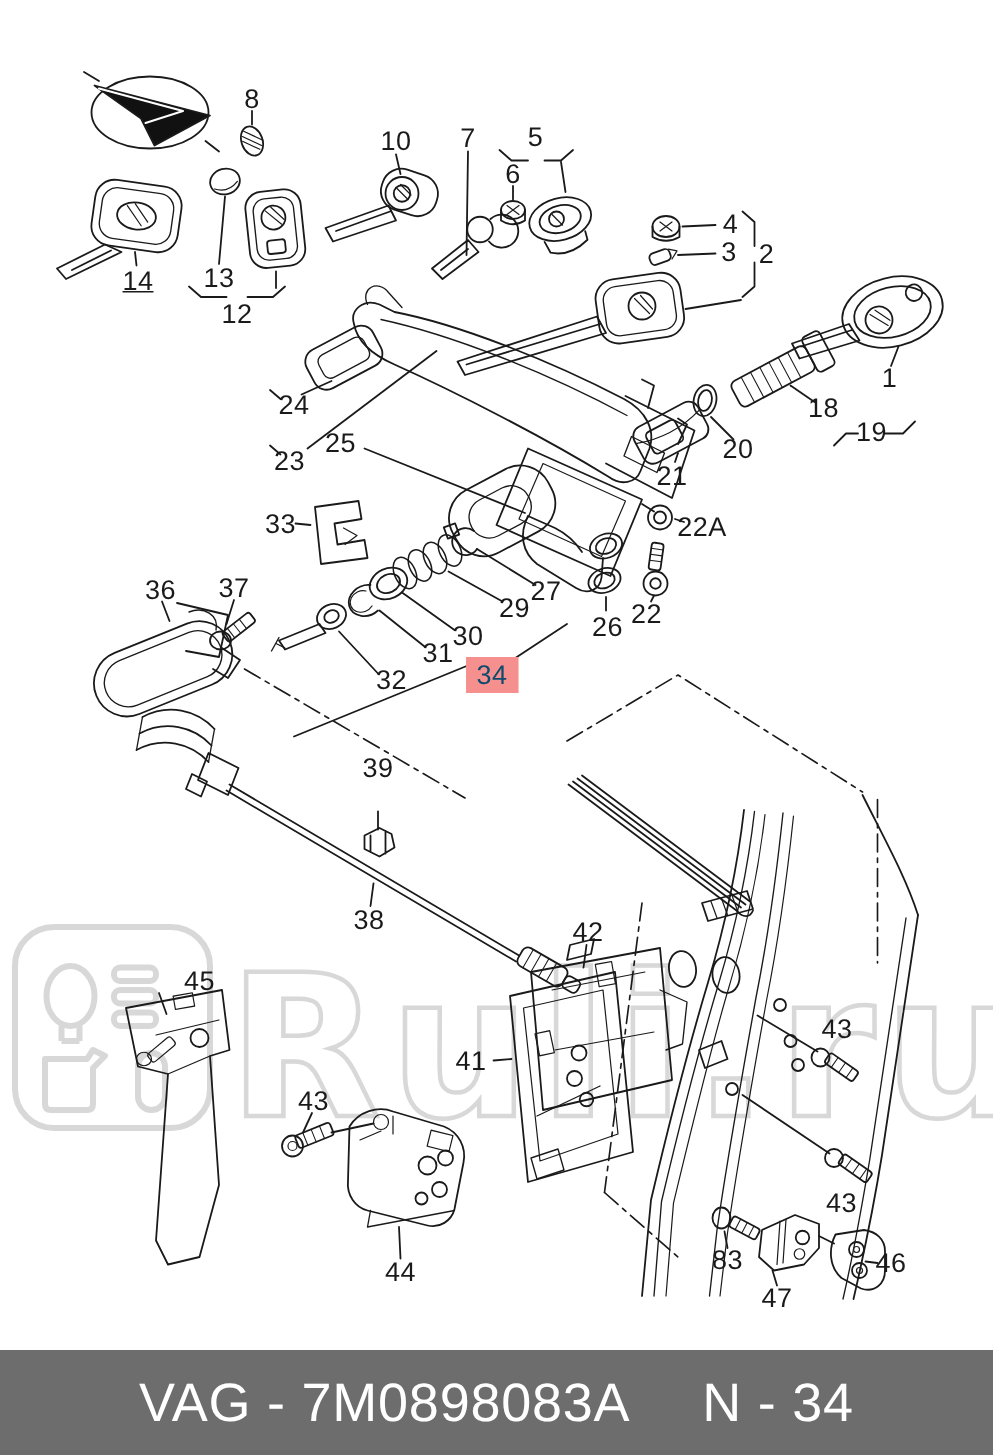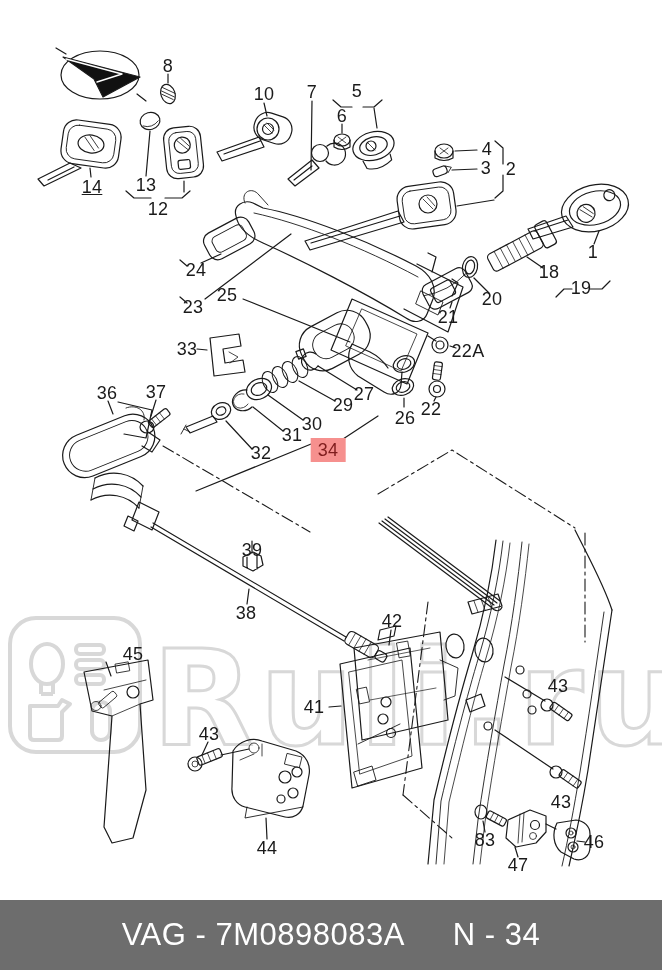--- a/index.html
+++ b/index.html
@@ -7,21 +7,21 @@
         font-family:"Liberation Sans",sans-serif;}
   .canvas{position:absolute;left:0;top:0;width:662px;height:900px;}
   .canvas svg{position:absolute;left:0;top:0;}
   .callout-layer{position:absolute;left:0;top:0;width:662px;height:900px;}
   .callout{position:absolute;transform:translate(-50%,-50%);
            font:18px/1 "Liberation Sans",sans-serif;color:#1a1a1a;letter-spacing:.3px;
            white-space:nowrap;cursor:default;}
   .callout.hl{background:#f6908e;color:#8d3434;padding:3px 7px;}
   .footer{position:absolute;left:0;right:0;bottom:0;height:70px;background:#6d6d6d;
           display:flex;align-items:center;justify-content:center;gap:48px;
-          color:#ffffff;font-size:31px;letter-spacing:.5px;}
+          color:#ffffff;font-size:36px;letter-spacing:.5px;}
 </style>
 </head>
 <body>
 
 <div class="page">
   <div class="canvas">
 
     <svg width="662" height="900" viewBox="0 0 662 900">
 
       <g stroke="#d8d8d8" stroke-width="4" fill="none" stroke-linejoin="round">
@@ -403,25 +403,25 @@
         <div class="callout" style="left: 193px; top: 307px;">23</div>
         <div class="callout" style="left: 196px; top: 270px;">24</div>
         <div class="callout" style="left: 227px; top: 295px;">25</div>
         <div class="callout" style="left: 405px; top: 418px;">26</div>
         <div class="callout" style="left: 364px; top: 394px;">27</div>
         <div class="callout" style="left: 343px; top: 405px;">29</div>
         <div class="callout" style="left: 312px; top: 424px;">30</div>
         <div class="callout" style="left: 292px; top: 435px;">31</div>
         <div class="callout" style="left: 261px; top: 453px;">32</div>
         <div class="callout" style="left: 187px; top: 349px;">33</div>
-        <div class="callout hl" style="left: 328px; top: 450px; background: rgb(246, 144, 142); color: #7f1d1d;">34</div>
+        <div class="callout hl" style="left: 328px; top: 450px; background: rgb(246, 144, 142); color: #0c4a6e;">34</div>
         <div class="callout" style="left: 107px; top: 393px;">36</div>
         <div class="callout" style="left: 156px; top: 392px;">37</div>
         <div class="callout" style="left: 246px; top: 613px;">38</div>
-        <div class="callout" style="left: 252px; top: 550px; text-align: right;">39</div>
+        <div class="callout" style="left: 252px; top: 512px; text-align: right;">39</div>
         <div class="callout" style="left: 314px; top: 707px;">41</div>
         <div class="callout" style="left: 392px; top: 621px;">42</div>
         <div class="callout" style="left: 209px; top: 734px;">43</div>
         <div class="callout" style="left: 558px; top: 686px;">43</div>
         <div class="callout" style="left: 561px; top: 802px;">43</div>
         <div class="callout" style="left: 267px; top: 848px;">44</div>
         <div class="callout" style="left: 105px; top: 654px; margin-left: 28px;">45</div>
         <div class="callout" style="left: 594px; top: 842px;">46</div>
         <div class="callout" style="left: 518px; top: 865px;">47</div>
         <div class="callout" style="left: 485px; top: 840px;">83</div>

